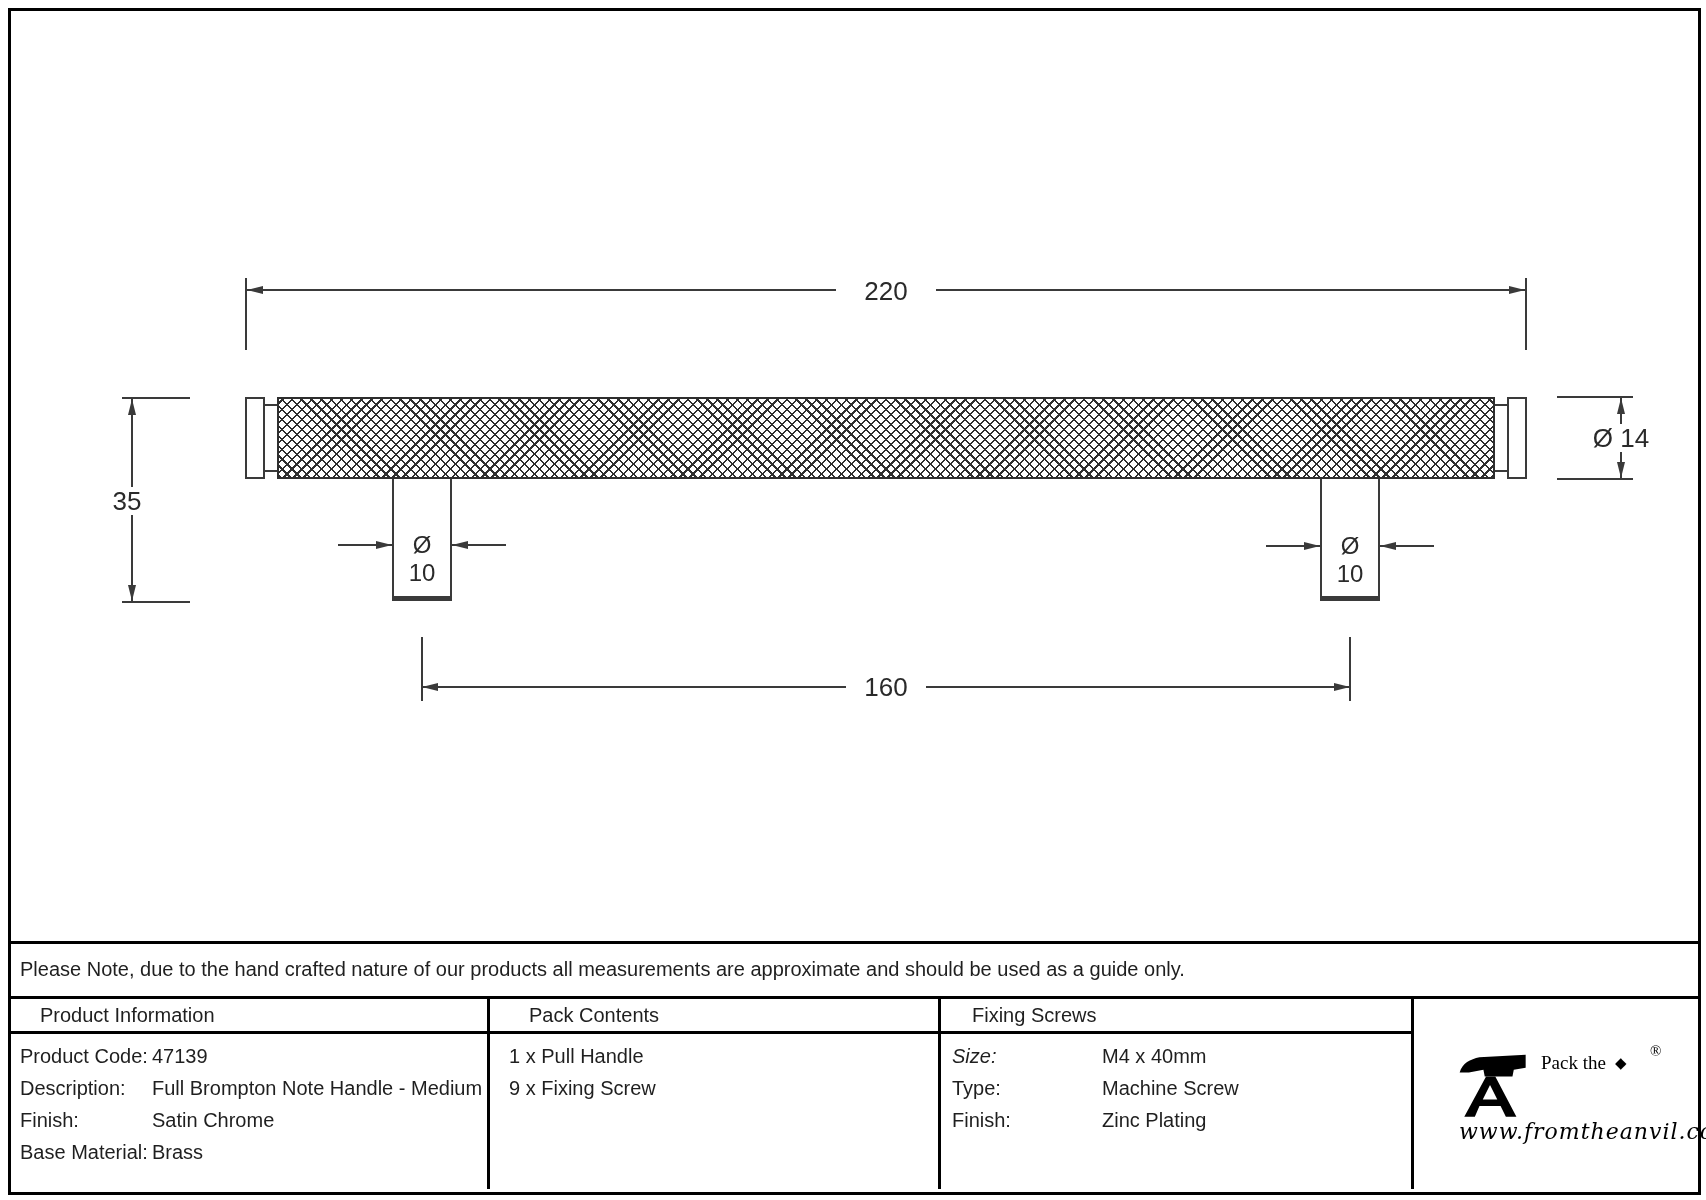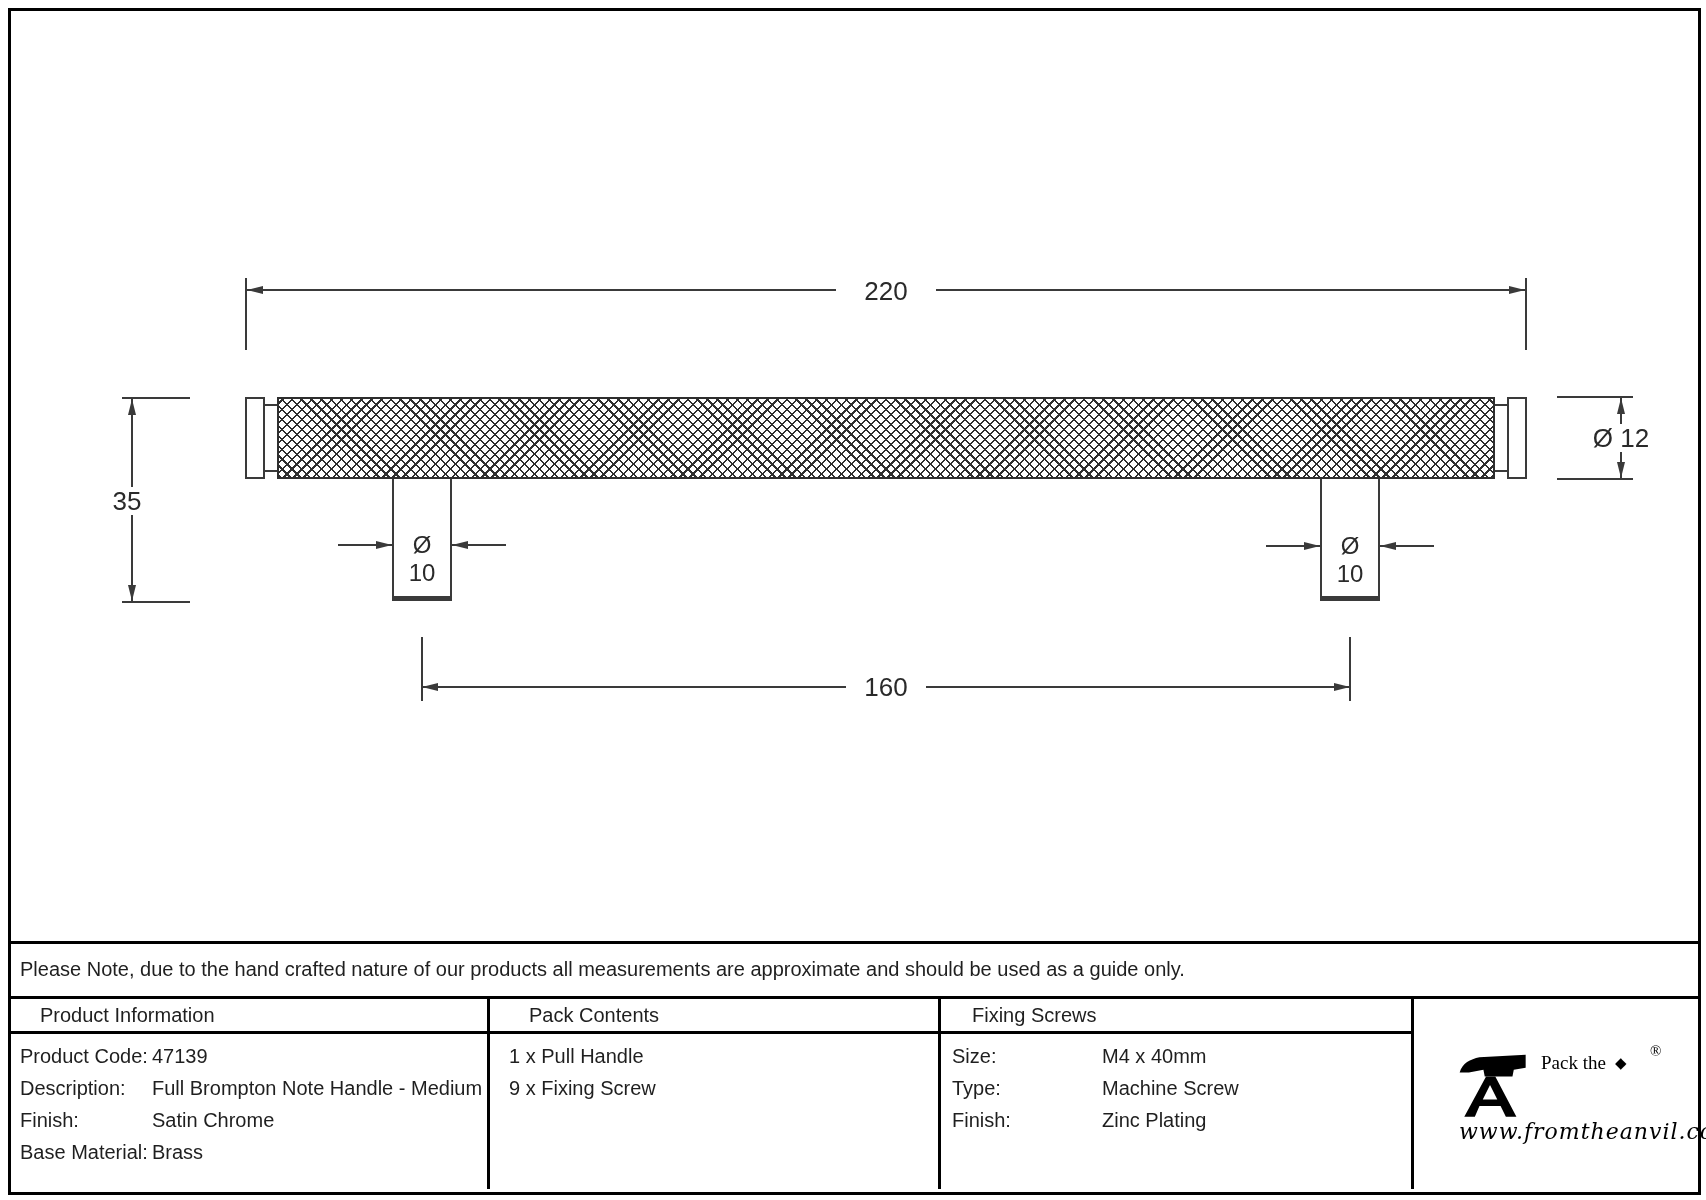--- a/index.html
+++ b/index.html
@@ -66,21 +66,21 @@
   <div class="abs vline" style="left:131px;top:399px;height:202px;"></div>
   <div class="abs ah u" style="left:128px;top:399px;"></div>
   <div class="abs ah d" style="left:128px;top:585px;"></div>
   <div class="abs dimlabel" style="left:97px;top:487px;width:60px;">35</div>
 
   <div class="abs hline" style="left:1557px;top:396px;width:76px;"></div>
   <div class="abs hline" style="left:1557px;top:478px;width:76px;"></div>
   <div class="abs vline" style="left:1620px;top:398px;height:80px;"></div>
   <div class="abs ah u" style="left:1617px;top:398px;"></div>
   <div class="abs ah d" style="left:1617px;top:462px;"></div>
-  <div class="abs dimlabel" style="left:1576px;top:424px;width:90px;">Ø 12</div>
+  <div class="abs dimlabel" style="left:1576px;top:424px;width:90px;">Ø 14</div>
 
   <div class="abs hline" style="left:338px;top:544px;width:54px;"></div>
   <div class="abs ah r" style="left:376px;top:541px;"></div>
   <div class="abs hline" style="left:452px;top:544px;width:54px;"></div>
   <div class="abs ah l" style="left:452px;top:541px;"></div>
   <div class="abs dimlabel" style="left:397px;top:531px;width:50px;font-size:24px;">Ø 10</div>
 
   <div class="abs hline" style="left:1266px;top:545px;width:54px;"></div>
   <div class="abs ah r" style="left:1304px;top:542px;"></div>
   <div class="abs hline" style="left:1380px;top:545px;width:54px;"></div>
@@ -112,21 +112,21 @@
 <div class="abs cell-text" style="left:20px;top:1107px;">Finish:</div>
 <div class="abs cell-text" style="left:152px;top:1107px;">Satin Chrome</div>
 <div class="abs cell-text" style="left:20px;top:1139px;">Base Material:</div>
 <div class="abs cell-text" style="left:152px;top:1139px;">Brass</div>
 
 <div class="abs hdr" style="left:509px;top:1002px;">Pack Contents</div>
 <div class="abs cell-text" style="left:509px;top:1043px;">1 x Pull Handle</div>
 <div class="abs cell-text" style="left:509px;top:1075px;">9 x Fixing Screw</div>
 
 <div class="abs hdr" style="left:952px;top:1002px;">Fixing Screws</div>
-<div class="abs cell-text" style="left:952px;top:1043px;">Size:</div>
+<div class="abs cell-text" style="left:952px;top:1043px;font-style:italic;">Size:</div>
 <div class="abs cell-text" style="left:1102px;top:1043px;">M4 x 40mm</div>
 <div class="abs cell-text" style="left:952px;top:1075px;">Type:</div>
 <div class="abs cell-text" style="left:1102px;top:1075px;">Machine Screw</div>
 <div class="abs cell-text" style="left:952px;top:1107px;">Finish:</div>
 <div class="abs cell-text" style="left:1102px;top:1107px;text-align:right;">Zinc Plating</div>
 
 <div class="abs" style="left:1411px;top:996px;width:287px;height:193px;">
   <svg class="abs" style="left:39px;top:56px;" width="84" height="66" viewBox="0 0 110 100" xmlns="http://www.w3.org/2000/svg">
     <path fill="#000" d="M6,31 C10,17 22,11 36,8 L106,4 L106,24 L88,27 L86,37 L44,37 L42,27 L20,31 Z"></path>
     <path fill="#000" fill-rule="evenodd" d="M46,37 L60,37 L92,98 L76,98 L68,82 L36,82 L29,98 L13,98 Z M52,50 L63,72 L41,72 Z"></path>

